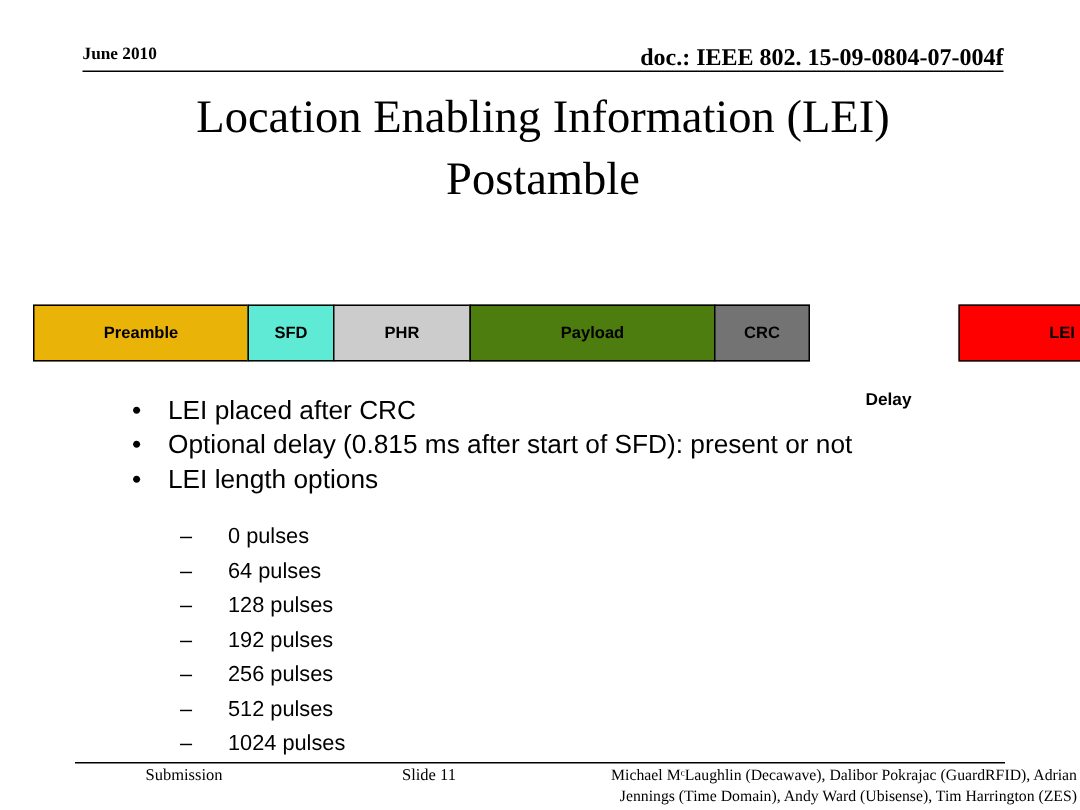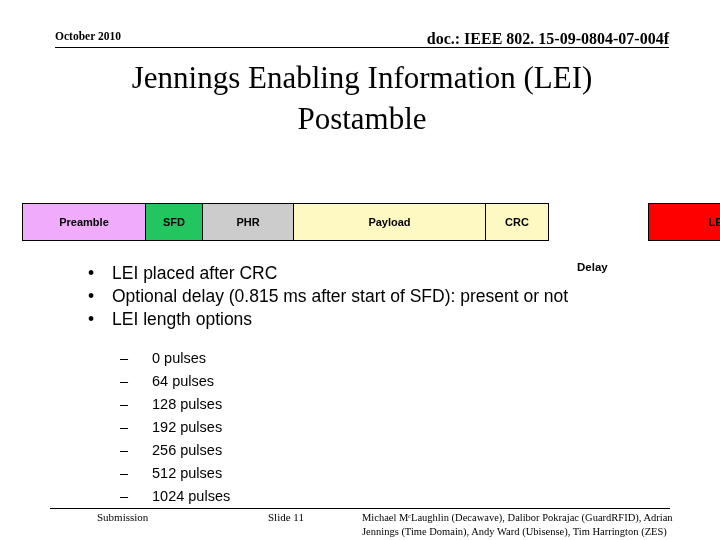--- a/index.html
+++ b/index.html
@@ -87,25 +87,25 @@
     align-items: center;
     justify-content: center;
     font-size: 11px;
     font-weight: bold;
     color: #000;
     box-sizing: border-box;
     border: 1px solid #000;
     margin-left: -1px;
   }
   .cell:first-child { margin-left: 0; }
-  .cell-preamble { width: 124px; background: #f0abfc; }
-  .cell-sfd      { width: 58px;  background: #22c55e; }
+  .cell-preamble { width: 144px; background: #eab308; }
+  .cell-sfd      { width: 58px;  background: #5eead4; }
   .cell-phr      { width: 92px;  background: #cccccc; }
-  .cell-payload  { width: 193px; background: #fef9c3; }
-  .cell-crc      { width: 64px;  background: #fef9c3; }
+  .cell-payload  { width: 164px; background: #4d7c0f; }
+  .cell-crc      { width: 64px;  background: #737373; }
   .cell-gap      { width: 101px; background: transparent; border: none; }
   .cell-lei      { width: 90px;  background: #ff0000; padding-left: 48px; }
 
   
   .delay-label {
     position: absolute;
     left: 533px;
     top: 261px;
     font-size: 11.5px;
     font-weight: bold;
@@ -184,36 +184,36 @@
   }
   .footer-right {
     position: absolute;
     left: 362px;
     top: 511px;
     width: 356px;
     font-family: "Liberation Serif", serif;
     font-size: 10.5px;
     line-height: 14px;
     color: #000;
-    text-align: left;
+    text-align: right;
   }
 </style>
 </head>
 <body>
 
 <div class="slide">
 
   <div class="header">
-    <div class="header-left">October 2010</div>
+    <div class="header-left">June 2010</div>
     <div class="header-right">doc.: IEEE 802. 15-09-0804-07-004f</div>
   </div>
   <div class="header-rule"></div>
 
   <div class="title">
-    <div>Jennings Enabling Information (LEI)</div>
+    <div>Location Enabling Information (LEI)</div>
     <div>Postamble</div>
   </div>
 
   <div class="frame">
     <div class="cell cell-preamble">Preamble</div>
     <div class="cell cell-sfd">SFD</div>
     <div class="cell cell-phr">PHR</div>
     <div class="cell cell-payload">Payload</div>
     <div class="cell cell-crc">CRC</div>
     <div class="cell cell-gap"></div>

